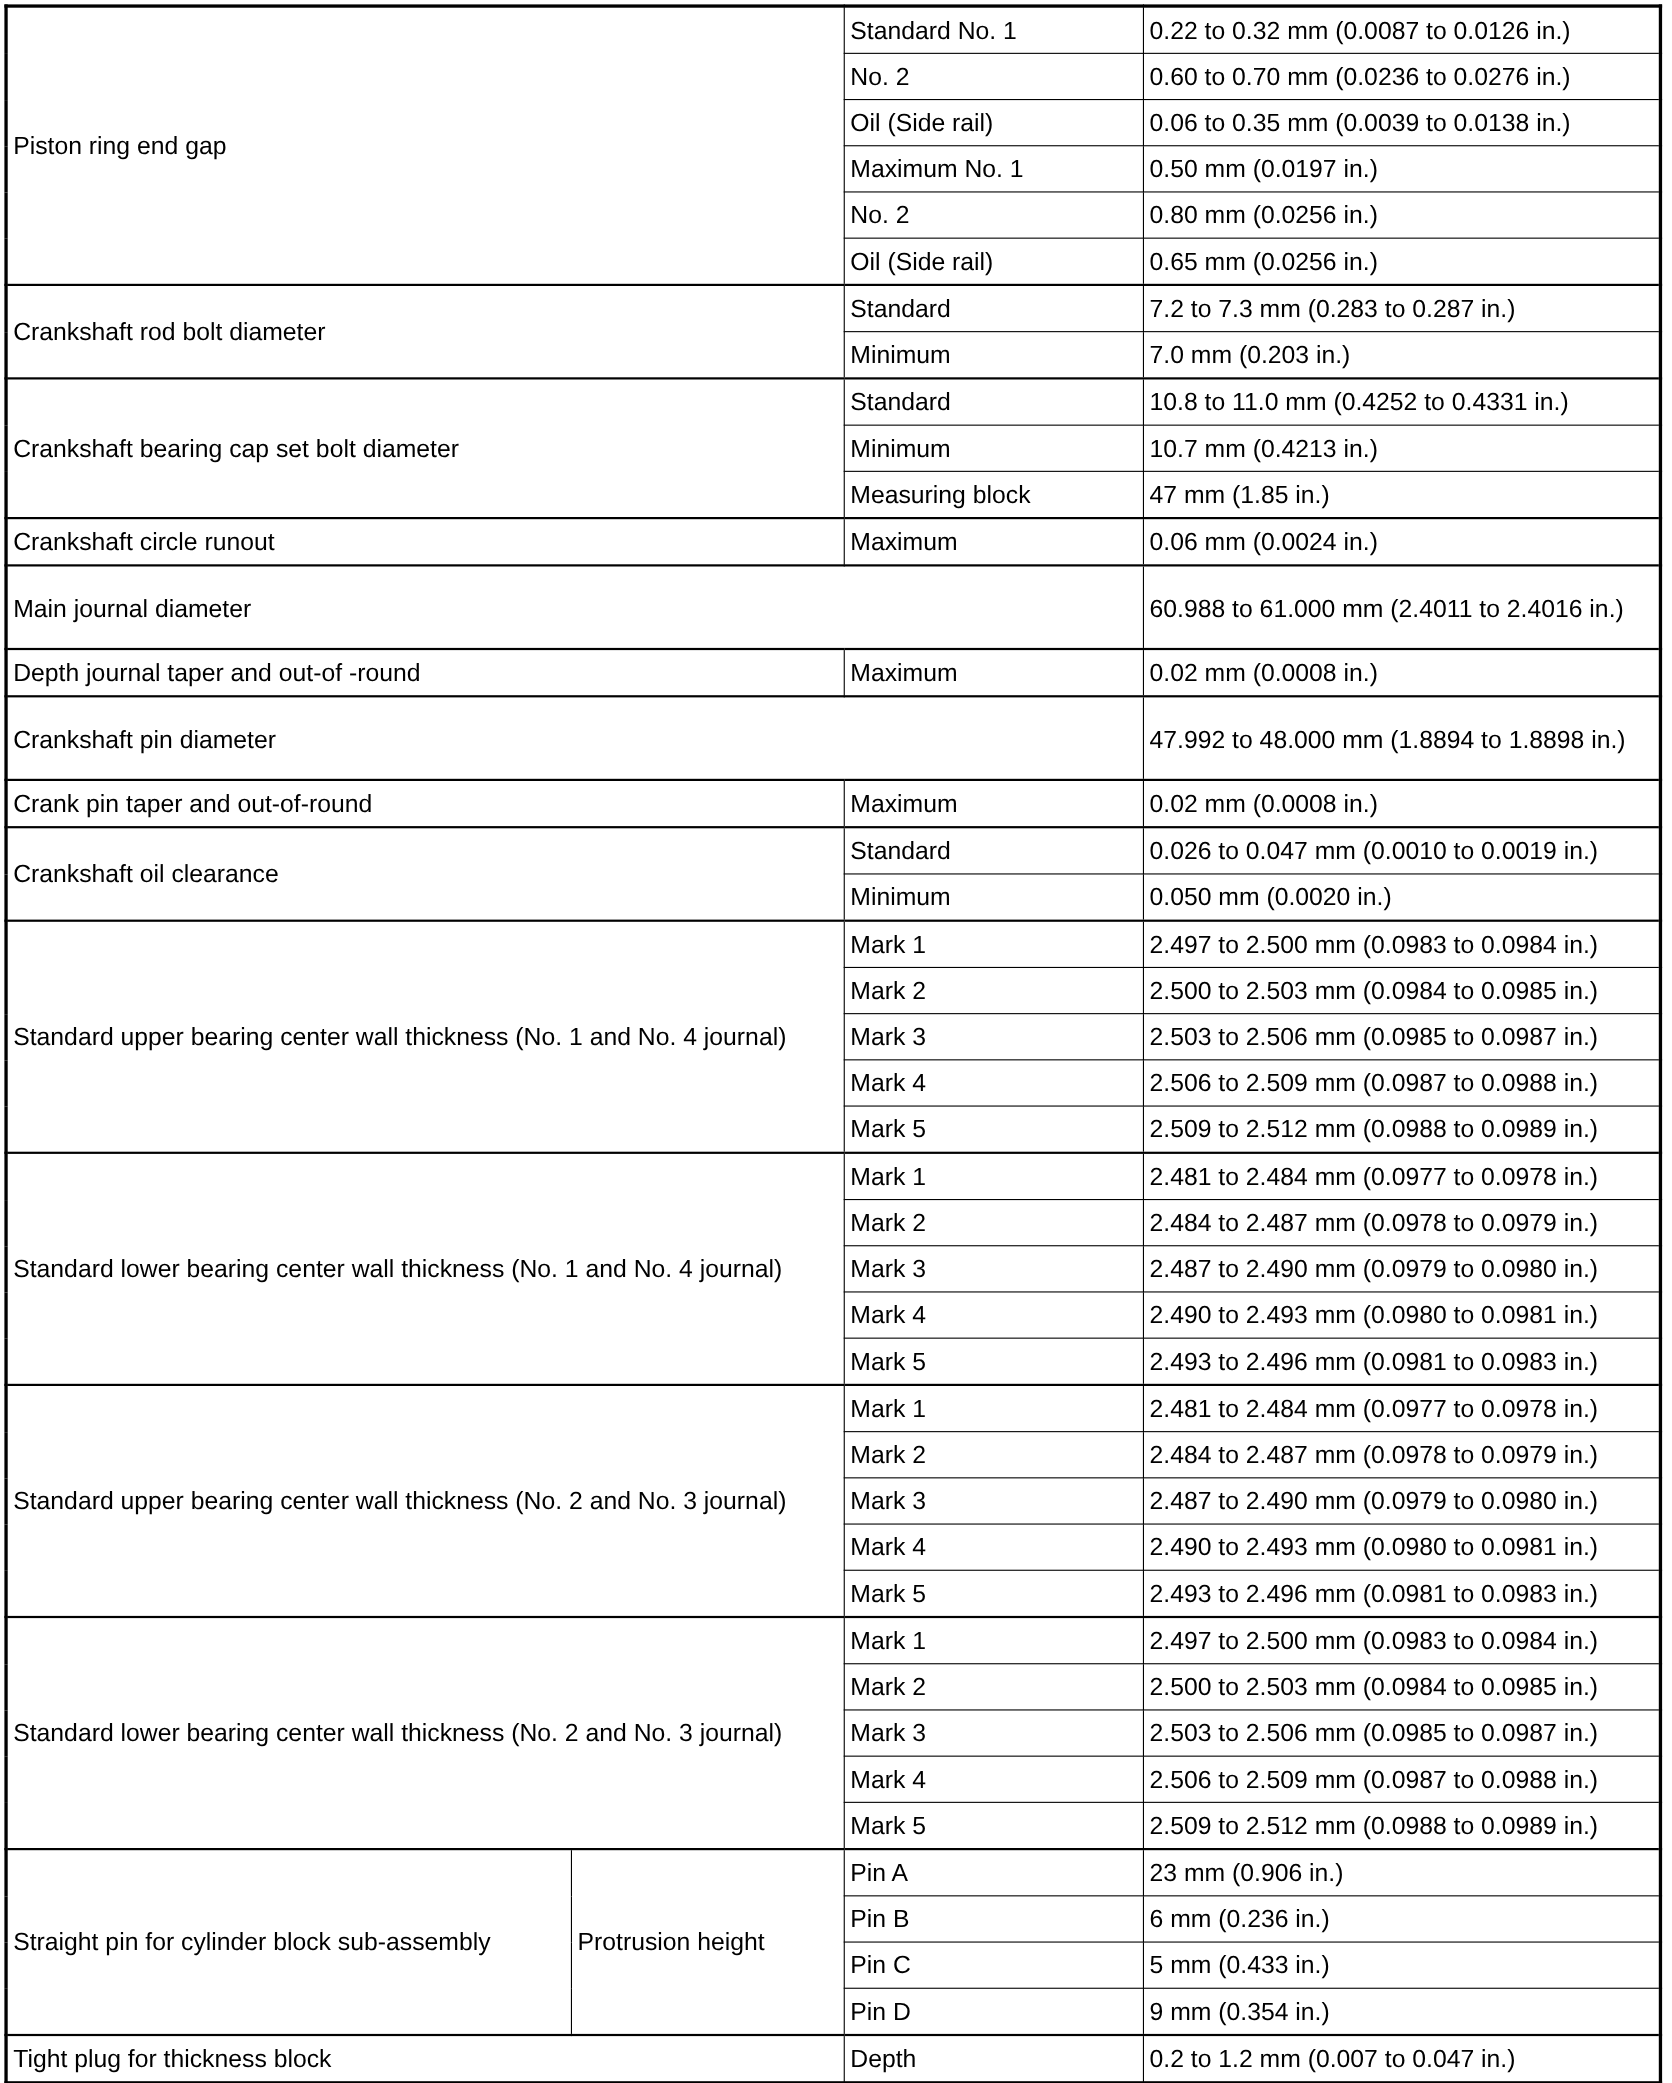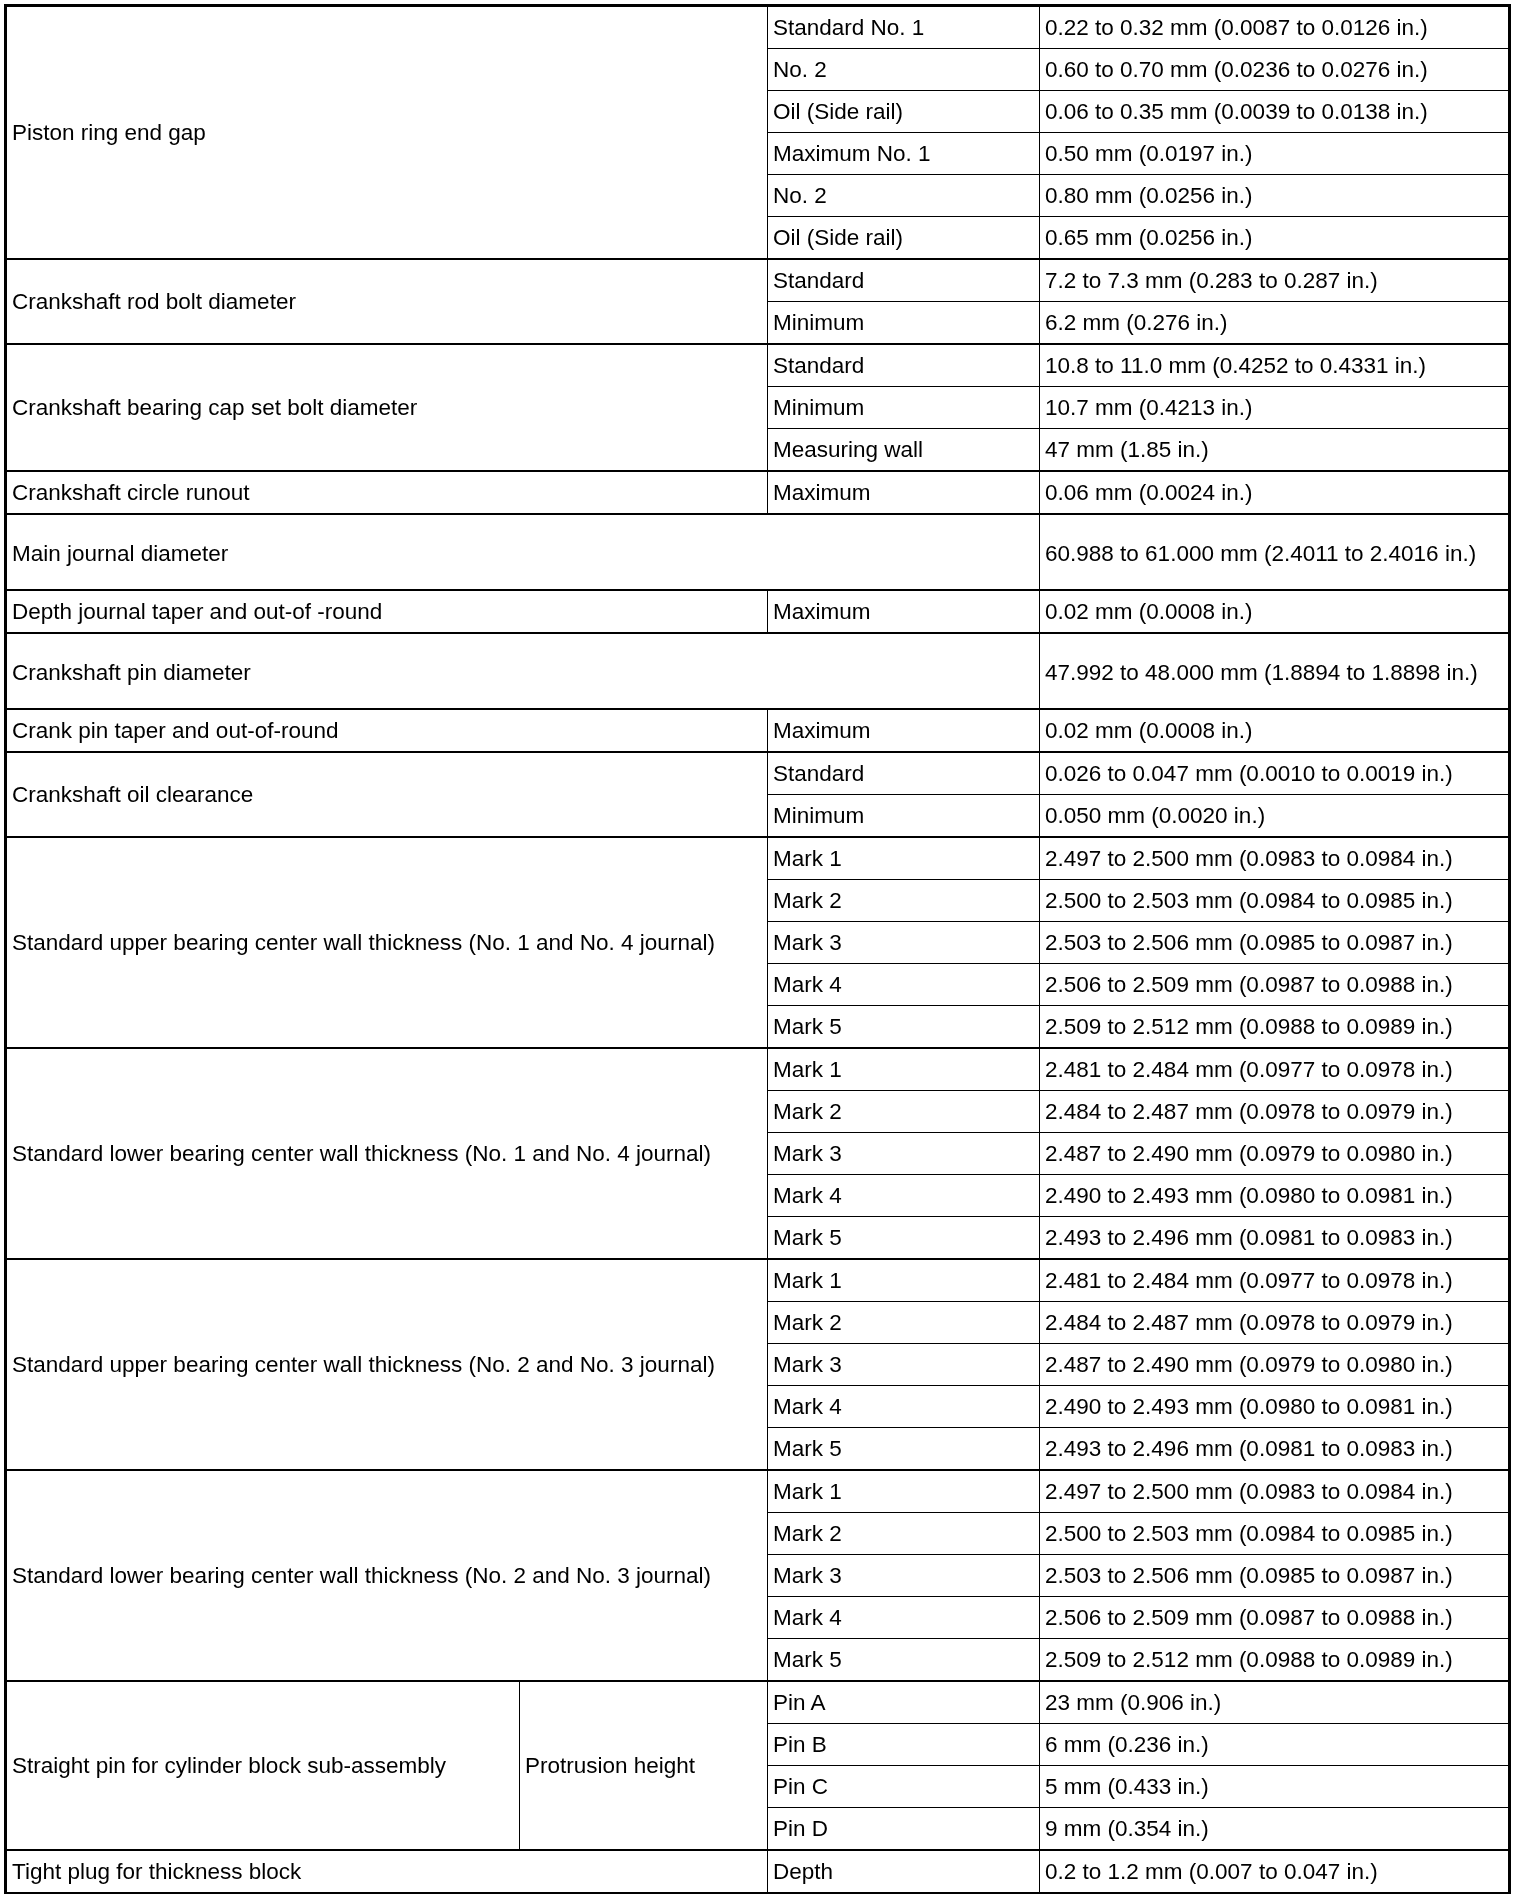--- a/index.html
+++ b/index.html
@@ -69,34 +69,34 @@
       <td>0.65 mm (0.0256 in.)</td>
     </tr>
 
     <tr class="group-start">
       <td class="item" colspan="2" rowspan="2">Crankshaft rod bolt diameter</td>
       <td>Standard</td>
       <td>7.2 to 7.3 mm (0.283 to 0.287 in.)</td>
     </tr>
     <tr>
       <td>Minimum</td>
-      <td>6.2 mm (0.276 in.)</td>
+      <td>7.0 mm (0.203 in.)</td>
     </tr>
 
     <tr class="group-start">
       <td class="item" colspan="2" rowspan="3">Crankshaft bearing cap set bolt diameter</td>
       <td>Standard</td>
       <td>10.8 to 11.0 mm (0.4252 to 0.4331 in.)</td>
     </tr>
     <tr>
       <td>Minimum</td>
       <td>10.7 mm (0.4213 in.)</td>
     </tr>
     <tr>
-      <td>Measuring wall</td>
+      <td>Measuring block</td>
       <td>47 mm (1.85 in.)</td>
     </tr>
 
     <tr class="group-start">
       <td class="item" colspan="2">Crankshaft circle runout</td>
       <td>Maximum</td>
       <td>0.06 mm (0.0024 in.)</td>
     </tr>
 
     <tr class="group-start">

